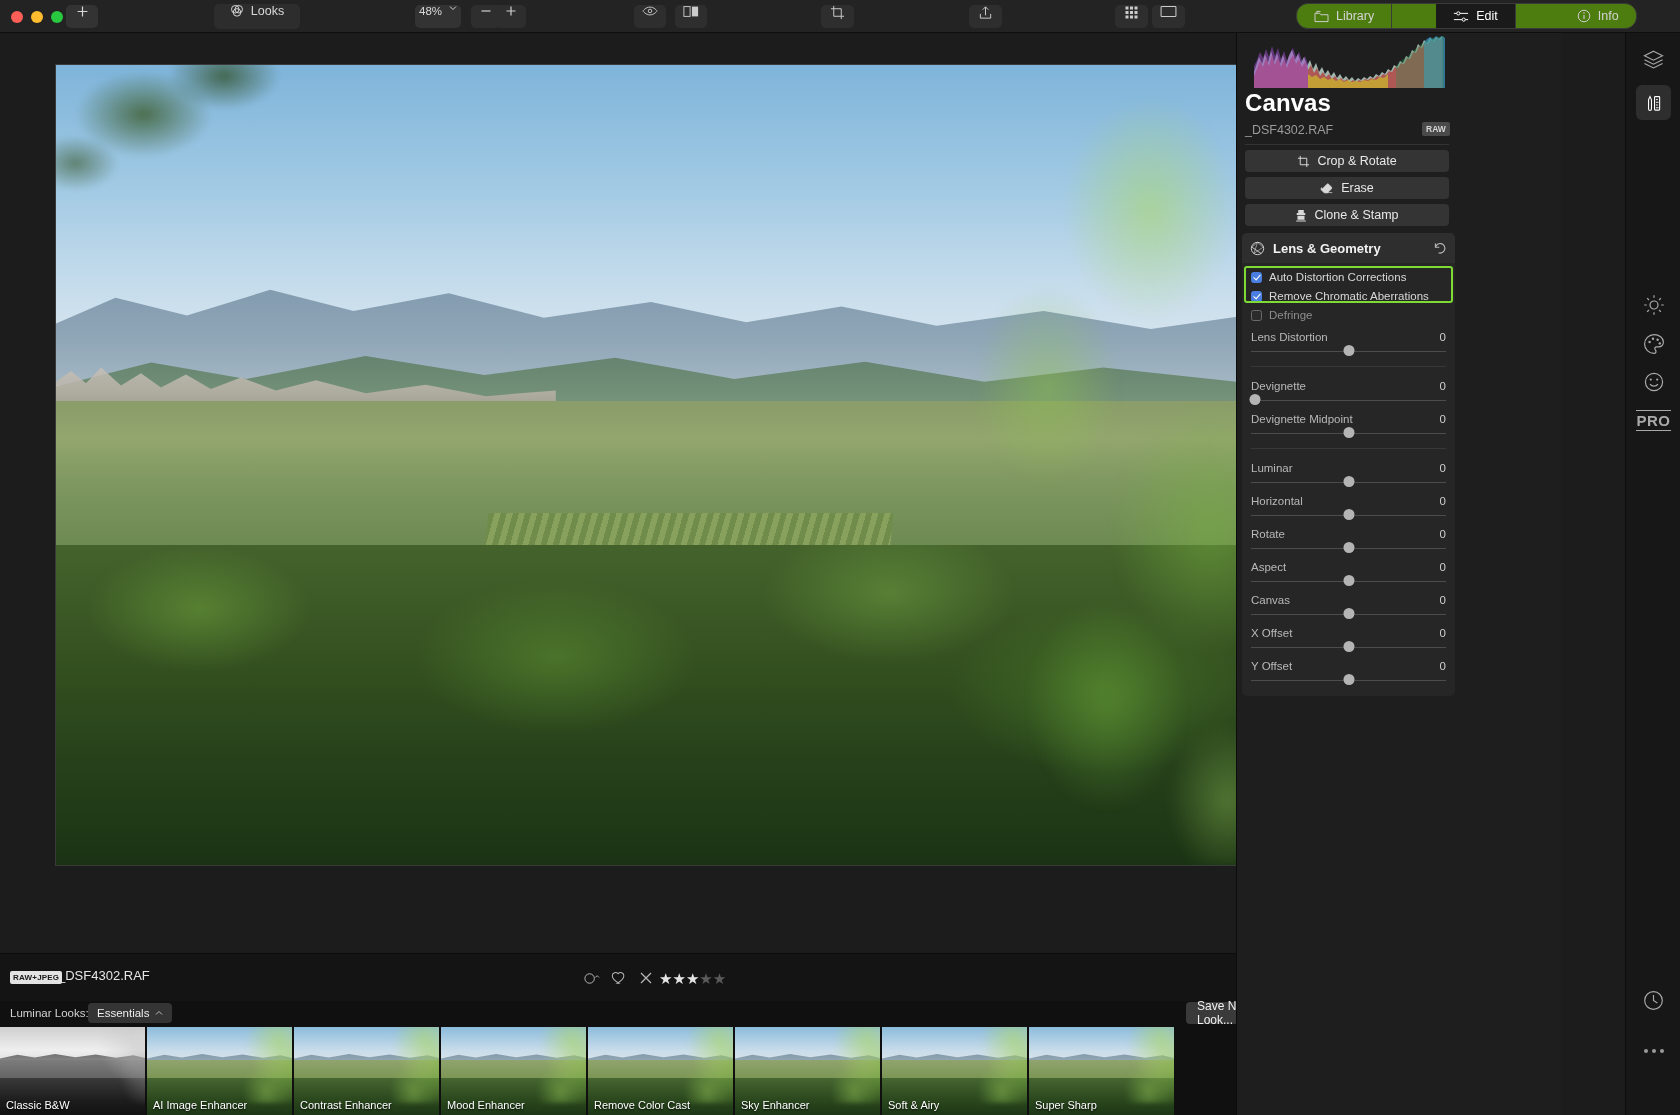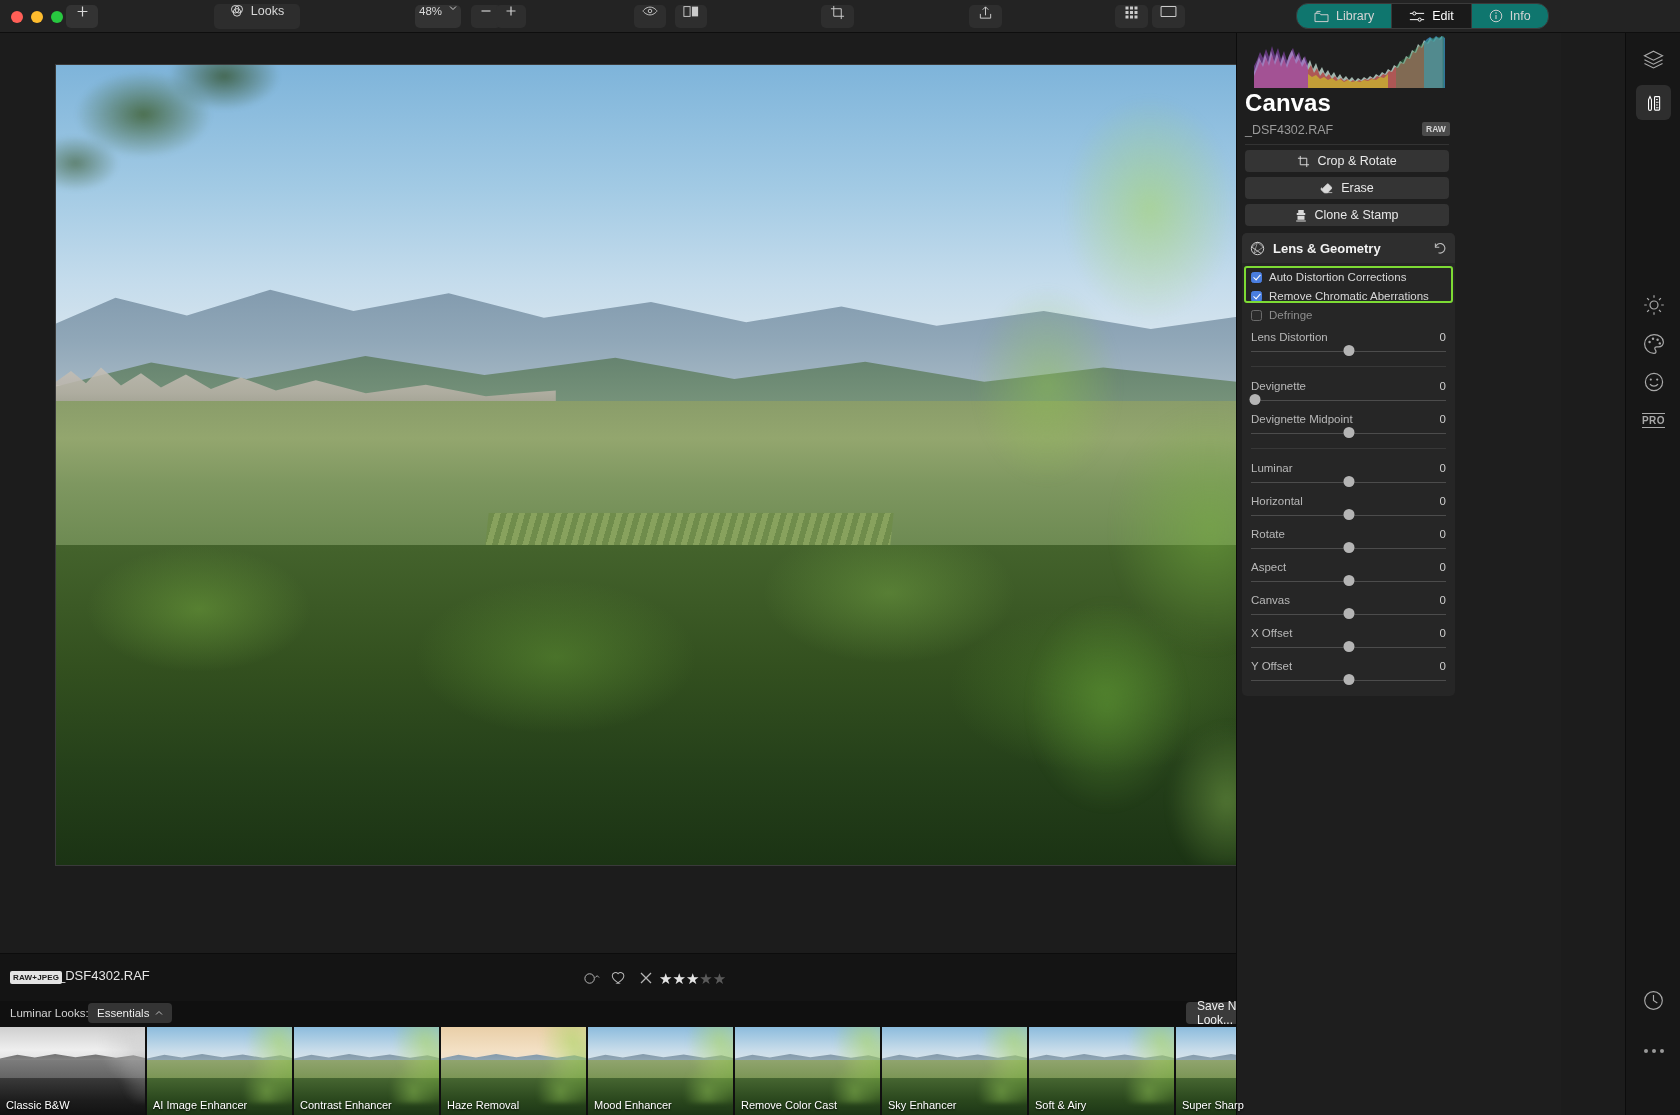--- a/index.html
+++ b/index.html
@@ -50,24 +50,25 @@
   .tb-compare { left: 675px; top: 5px; width: 32px; background: #2e2e2e; }
   .tb-crop { left: 821px; top: 5px; width: 33px; background: #2e2e2e; }
   .tb-share { left: 969px; top: 5px; width: 33px; background: #2e2e2e; }
   .tb-grid { left: 1115px; top: 5px; width: 33px; background: #2e2e2e; }
   .tb-single { left: 1152px; top: 5px; width: 33px; background: #2e2e2e; }
 
   .seg {
     position: absolute; left: 1296px; top: 3px;
     height: 26px;
     display: flex;
-    background: #0f766e;
+    background: #4d7c0f;
     border-radius: 12px;
     overflow: hidden;
     border: 1px solid #3a3a3a;
+    gap: 44px;
   }
   .seg-item {
     display: flex; align-items: center; justify-content: center; gap: 7px;
     padding: 0 17px;
     font-size: 12.5px;
     color: #d4d4d4;
     cursor: pointer;
     border-right: 1px solid #3a3a3a;
     user-select: none;
   }
@@ -388,21 +389,21 @@
   .rail-btn.active { background: #2e2e2e; color: #fff; }
   .r1 { top: 9px; }
   .r2 { top: 52px; }
   .r3 { top: 254px; }
   .r4 { top: 293px; }
   .r5 { top: 331px; }
   .r6 { top: 370px; }
   .r7 { top: 950px; }
   .r8 { top: 1000px; }
   .pro-txt {
-    font-size: 10px; font-weight: bold;
+    font-size: 15px; font-weight: bold;
     color: #a9a9a9;
     border-top: 1.5px solid #a9a9a9;
     border-bottom: 1.5px solid #a9a9a9;
     padding: 1px 0;
     letter-spacing: .5px;
   }
   .dots { display: flex; gap: 4px; }
   .dots i { width: 4px; height: 4px; border-radius: 50%; background: #9a9a9a; display:block; }
 
   svg { display: block; }
@@ -605,28 +606,20 @@
         <span class="look-name">AI Image Enhancer</span>
       </div>
       <div class="look">
         <div class="lk-sky"></div>
           <div class="lk-mt"></div>
           <div class="lk-fd"></div>
           <div class="lk-fg"></div>
           <div class="lk-bk"></div>
         <span class="look-name">Contrast Enhancer</span>
       </div>
-      <div class="look warm">
-        <div class="lk-sky"></div>
-          <div class="lk-mt"></div>
-          <div class="lk-fd"></div>
-          <div class="lk-fg"></div>
-          <div class="lk-bk"></div>
-        <span class="look-name">Haze Removal</span>
-      </div>
       <div class="look">
         <div class="lk-sky"></div>
           <div class="lk-mt"></div>
           <div class="lk-fd"></div>
           <div class="lk-fg"></div>
           <div class="lk-bk"></div>
         <span class="look-name">Mood Enhancer</span>
       </div>
       <div class="look">
         <div class="lk-sky"></div>

